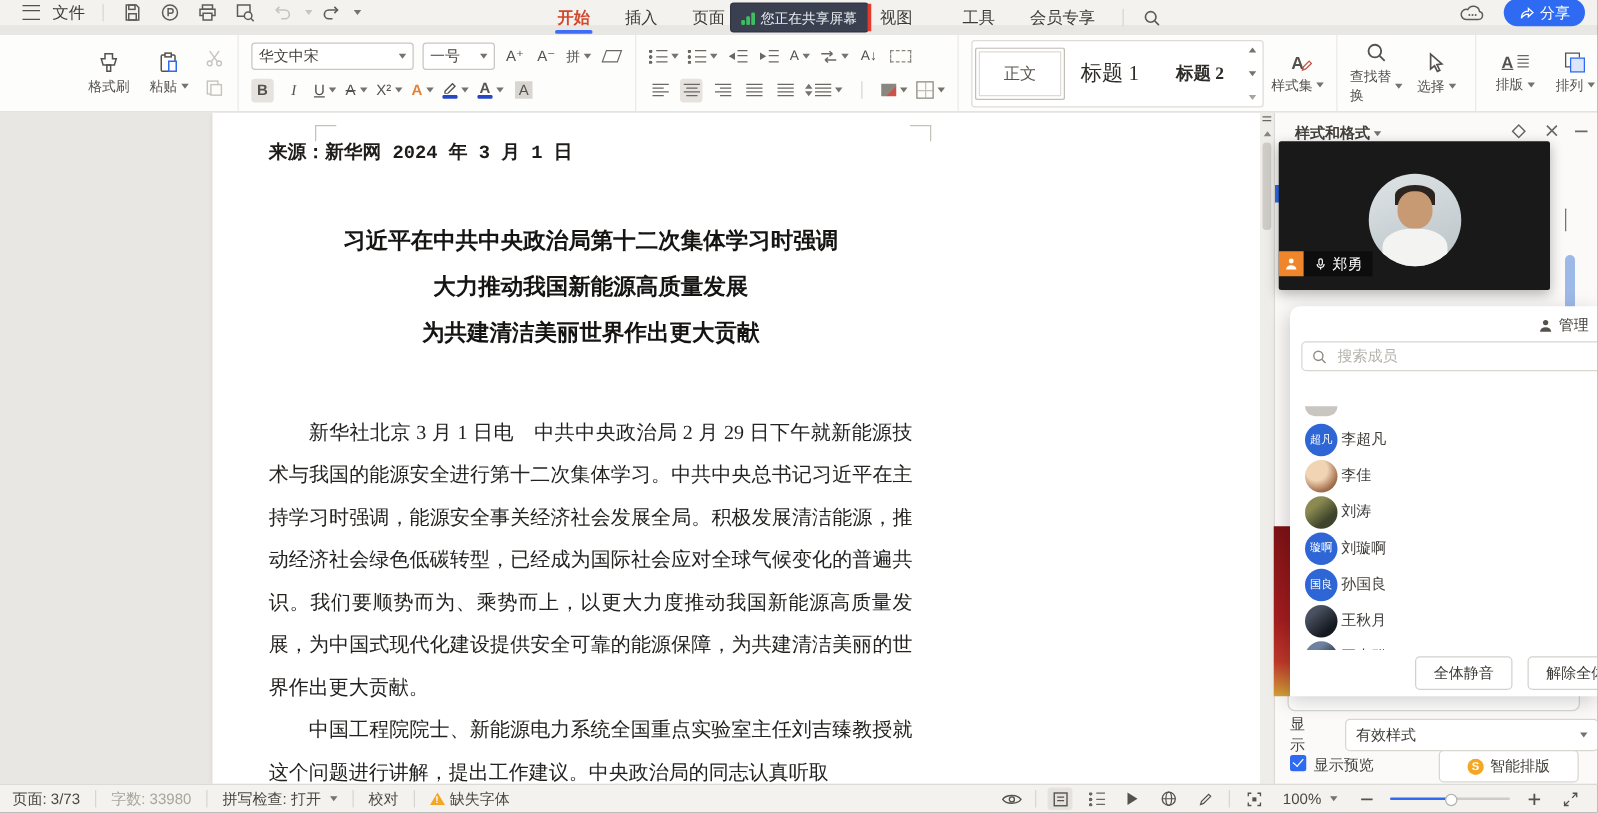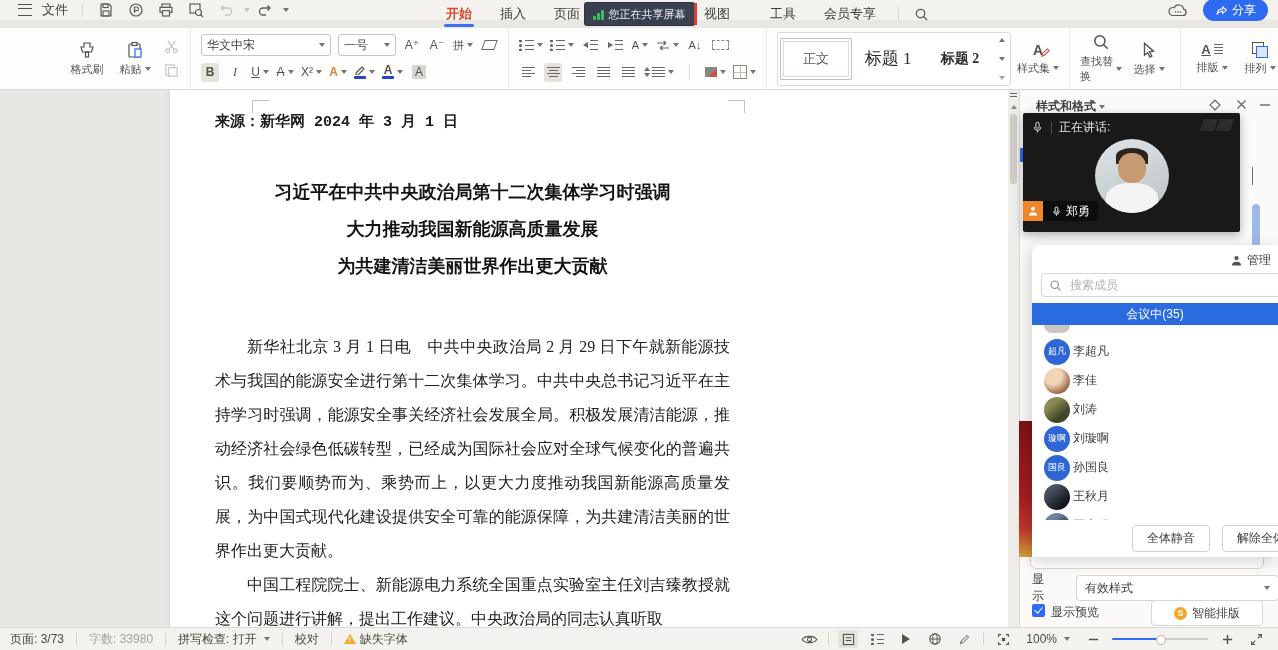--- a/index.html
+++ b/index.html
@@ -544,32 +544,20 @@
       </div>
       <div class="smart-btn">
         <span class="coin">S</span>
         <span>智能排版</span>
       </div>
     </div>
 
     <div class="redstrip"></div>
 
     <div class="vwin">
-      <div class="vtop">
-        <svg width="13" height="13" viewBox="0 0 16 16">
-            <rect x="6" y="1.5" width="4" height="7.5" rx="2" fill="none" stroke="#e8e8e8" stroke-width="1.2"></rect>
-            <path d="M4 7.5a4 4 0 0 0 8 0M8 11.5v2.5" fill="none" stroke="#e8e8e8" stroke-width="1.2"></path>
-          </svg>
-        <span class="sep"></span>
-        <span>正在讲话:</span>
-        <span class="vlogo">
-            <i></i>
-            <i></i>
-          </span>
-      </div>
       <div class="speaker">
         <span class="hair"></span>
         <span class="head"></span>
         <span class="shirt"></span>
       </div>
       <div class="vname">
         <span class="hosttag">
             <svg width="12" height="12" viewBox="0 0 16 16">
               <circle cx="8" cy="5" r="2.6" fill="#fff"></circle>
               <path d="M2.5 14a5.5 4.5 0 0 1 11 0Z" fill="#fff"></path>
@@ -593,21 +581,20 @@
           </svg>
         <span>管理</span>
       </div>
       <div class="msearch">
         <svg width="13" height="13" viewBox="0 0 16 16">
             <circle cx="7" cy="7" r="4.5" fill="none" stroke="#8f8b85" stroke-width="1.4"></circle>
             <line x1="10.4" y1="10.4" x2="14" y2="14" stroke="#8f8b85" stroke-width="1.4"></line>
           </svg>
         <input type="text" placeholder="搜索成员" style="">
       </div>
-      <div class="mbar">会议中(35)</div>
       <span class="av-sliver"></span>
       <div class="mrow" style="top:92px">
           <span class="av av-blue">超凡</span>
           <span class="mname">李超凡</span>
         </div>
       <div class="mrow" style="top:121px">
           <span class="av av-p1"></span>
           <span class="mname">李佳</span>
         </div>
       <div class="mrow" style="top:150px">

